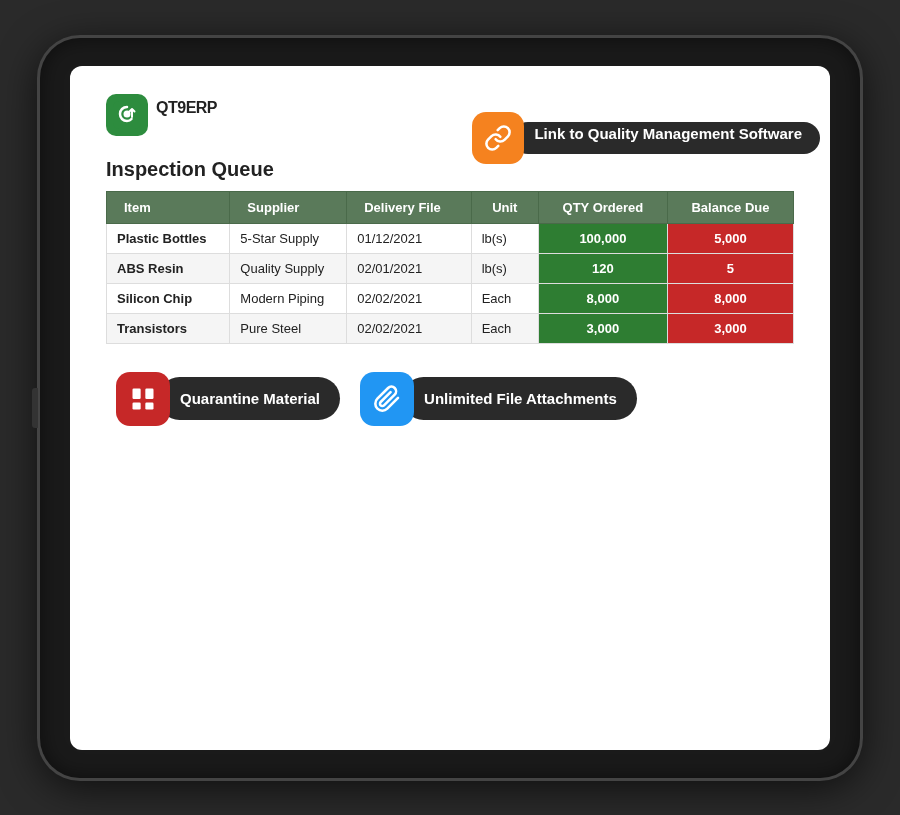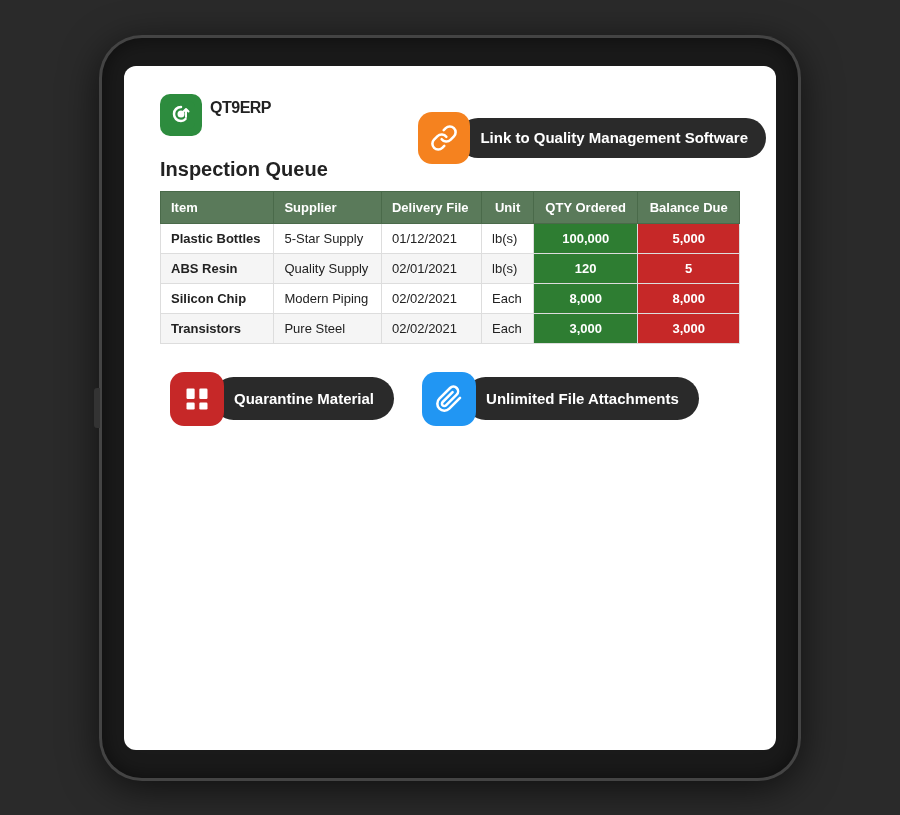--- a/index.html
+++ b/index.html
@@ -9,21 +9,21 @@
       display: flex;
       align-items: center;
       justify-content: center;
       width: 900px;
       height: 815px;
       font-family: Arial, sans-serif;
       overflow: hidden;
     }
 
     .tablet-outer {
-      width: 696px;
+      width: 820px;
       height: 740px;
       background: #1a1a1a;
       border-radius: 40px;
       padding: 28px 22px;
       box-shadow:
         0 0 0 3px #444,
         0 8px 40px rgba(0,0,0,0.7),
         inset 0 0 20px rgba(0,0,0,0.5);
       position: relative;
       display: flex;
@@ -114,21 +114,21 @@
       justify-content: center;
       flex-shrink: 0;
       z-index: 2;
     }
 
     .link-bubble-text {
       background: #2a2a2a;
       color: #fff;
       font-size: 15px;
       font-weight: 600;
-      padding: 11px 18px 12px 22px;
+      padding: 3px 18px 12px 22px;
       border-radius: 30px;
       margin-left: -12px;
       white-space: nowrap;
     }
 
     
     .section-title {
       font-size: 20px;
       font-weight: 700;
       color: #222;
@@ -138,21 +138,21 @@
     
     .inspection-table {
       width: 100%;
       border-collapse: collapse;
       font-size: 13px;
     }
 
     .inspection-table th {
       background: #5a7a5a;
       color: #fff;
-      padding: 8px 10px;
+      padding: 8px 17px;
       text-align: left;
       font-weight: 600;
       border: 1px solid #4a6a4a;
     }
 
     .inspection-table th.center {
       text-align: center;
     }
 
     .inspection-table td {
@@ -190,21 +190,21 @@
     }
 
     .cell-center {
       text-align: left;
     }
 
     
     .bottom-buttons {
       display: flex;
       align-items: center;
-      gap: 28px;
+      gap: 20px;
       margin-top: 28px;
       justify-content: flex-start;
       padding-left: 10px;
     }
 
     .bottom-btn {
       display: flex;
       align-items: center;
       gap: 0;
     }

